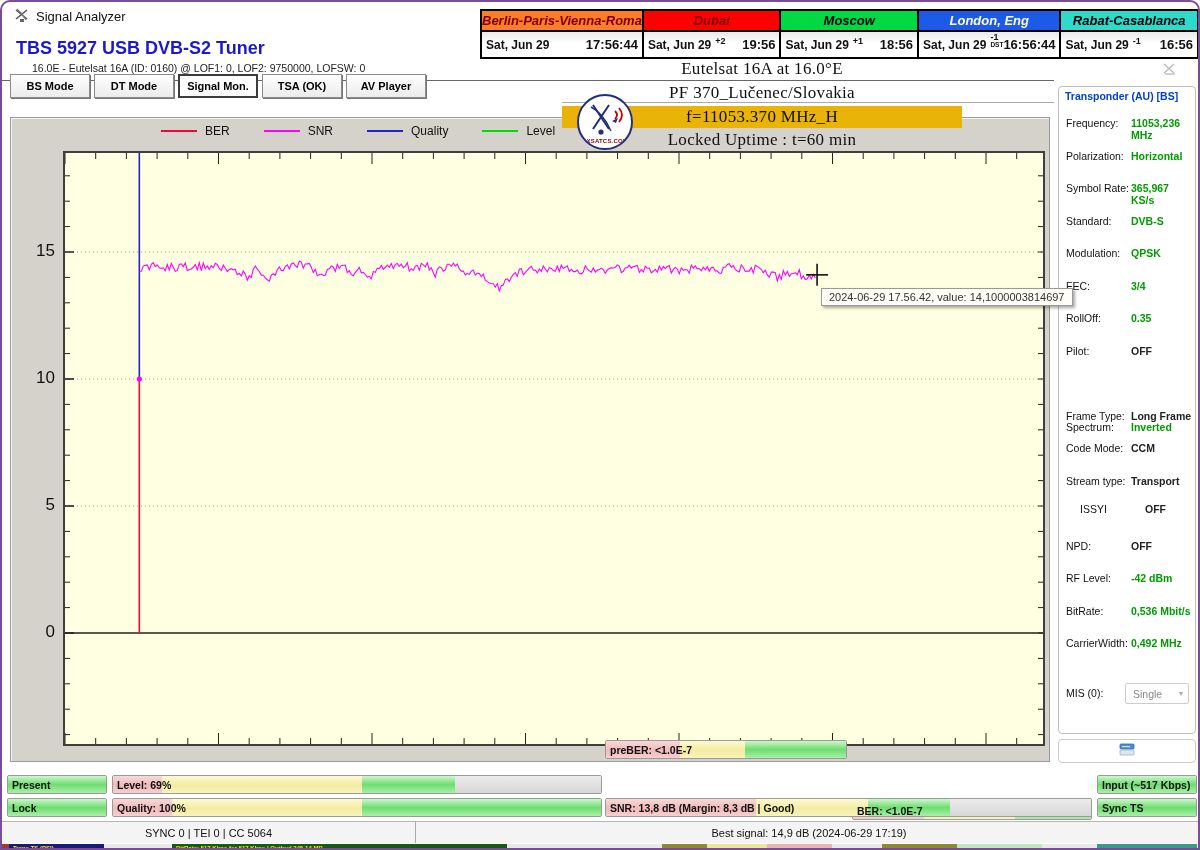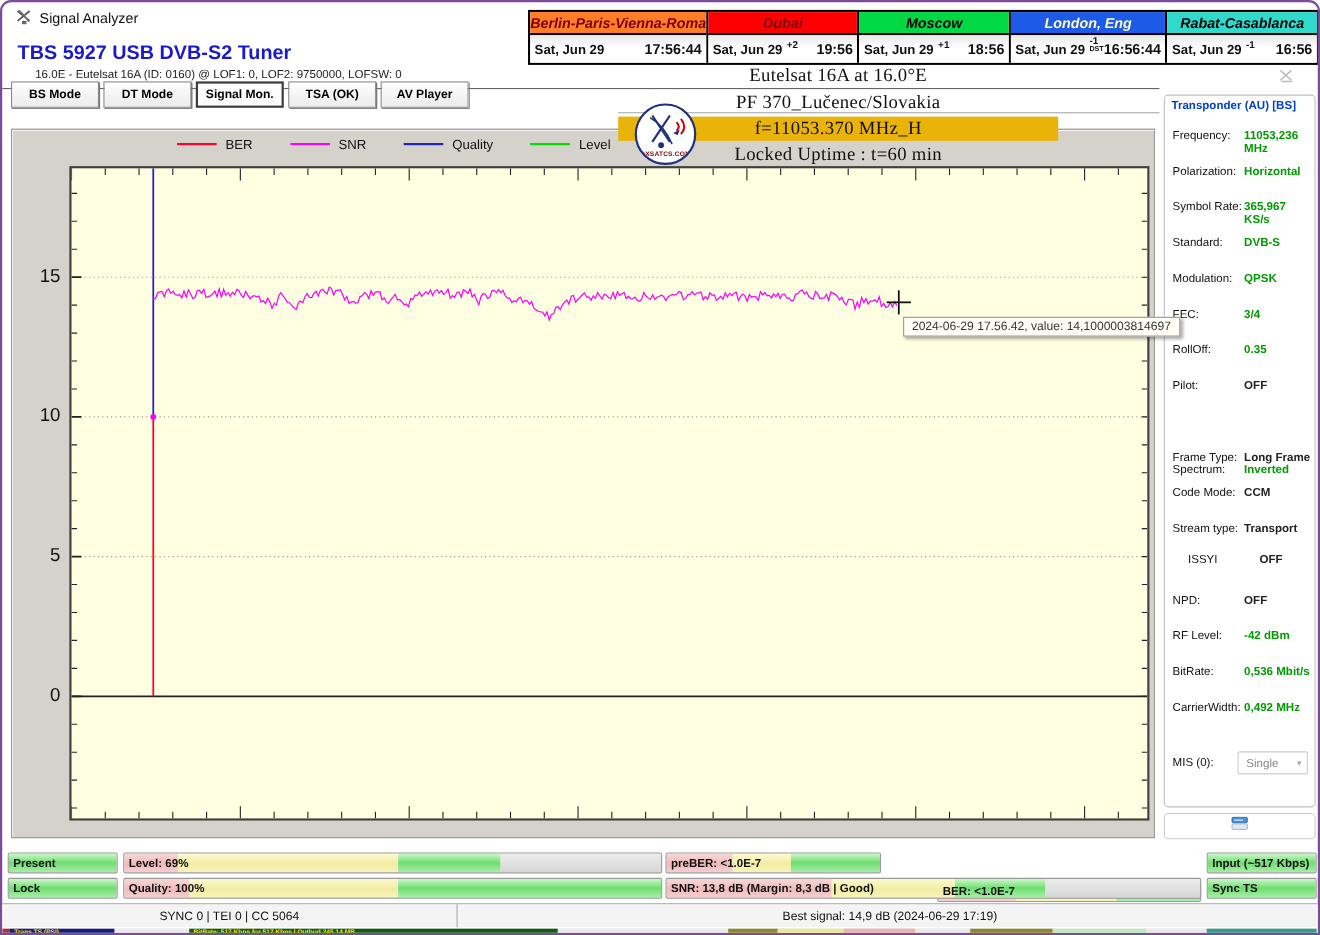--- a/index.html
+++ b/index.html
@@ -430,21 +430,21 @@
       </div>
       <div class="bar" style="left: 110px; width: 490px; top: 773px;">
         <div class="segs">
           <div class="seg pink" style="width: 10%;"></div>
           <div class="seg yellow" style="width: 41%;"></div>
           <div class="seg green" style="width: 19%;"></div>
           <div class="seg gray" style="width: 30%;"></div>
         </div>
         <span class="blabel">Level: 69%</span>
       </div>
-      <div class="bar" style="left: 603px; width: 196px; top: 773px;">
+      <div class="bar" style="left: 603px; width: 242px; top: 738px;">
         <div class="segs">
           <div class="seg pink" style="width: 31%;"></div>
           <div class="seg yellow" style="width: 27%;"></div>
           <div class="seg green" style="width: 42%;"></div>
         </div>
         <span class="blabel">preBER: &lt;1.0E-7</span>
       </div>
       <div class="bar" style="left: 850px; width: 240px; top: 773px; margin-top: 26px;">
         <div class="segs">
           <div class="seg pink" style="width: 30%;"></div>

